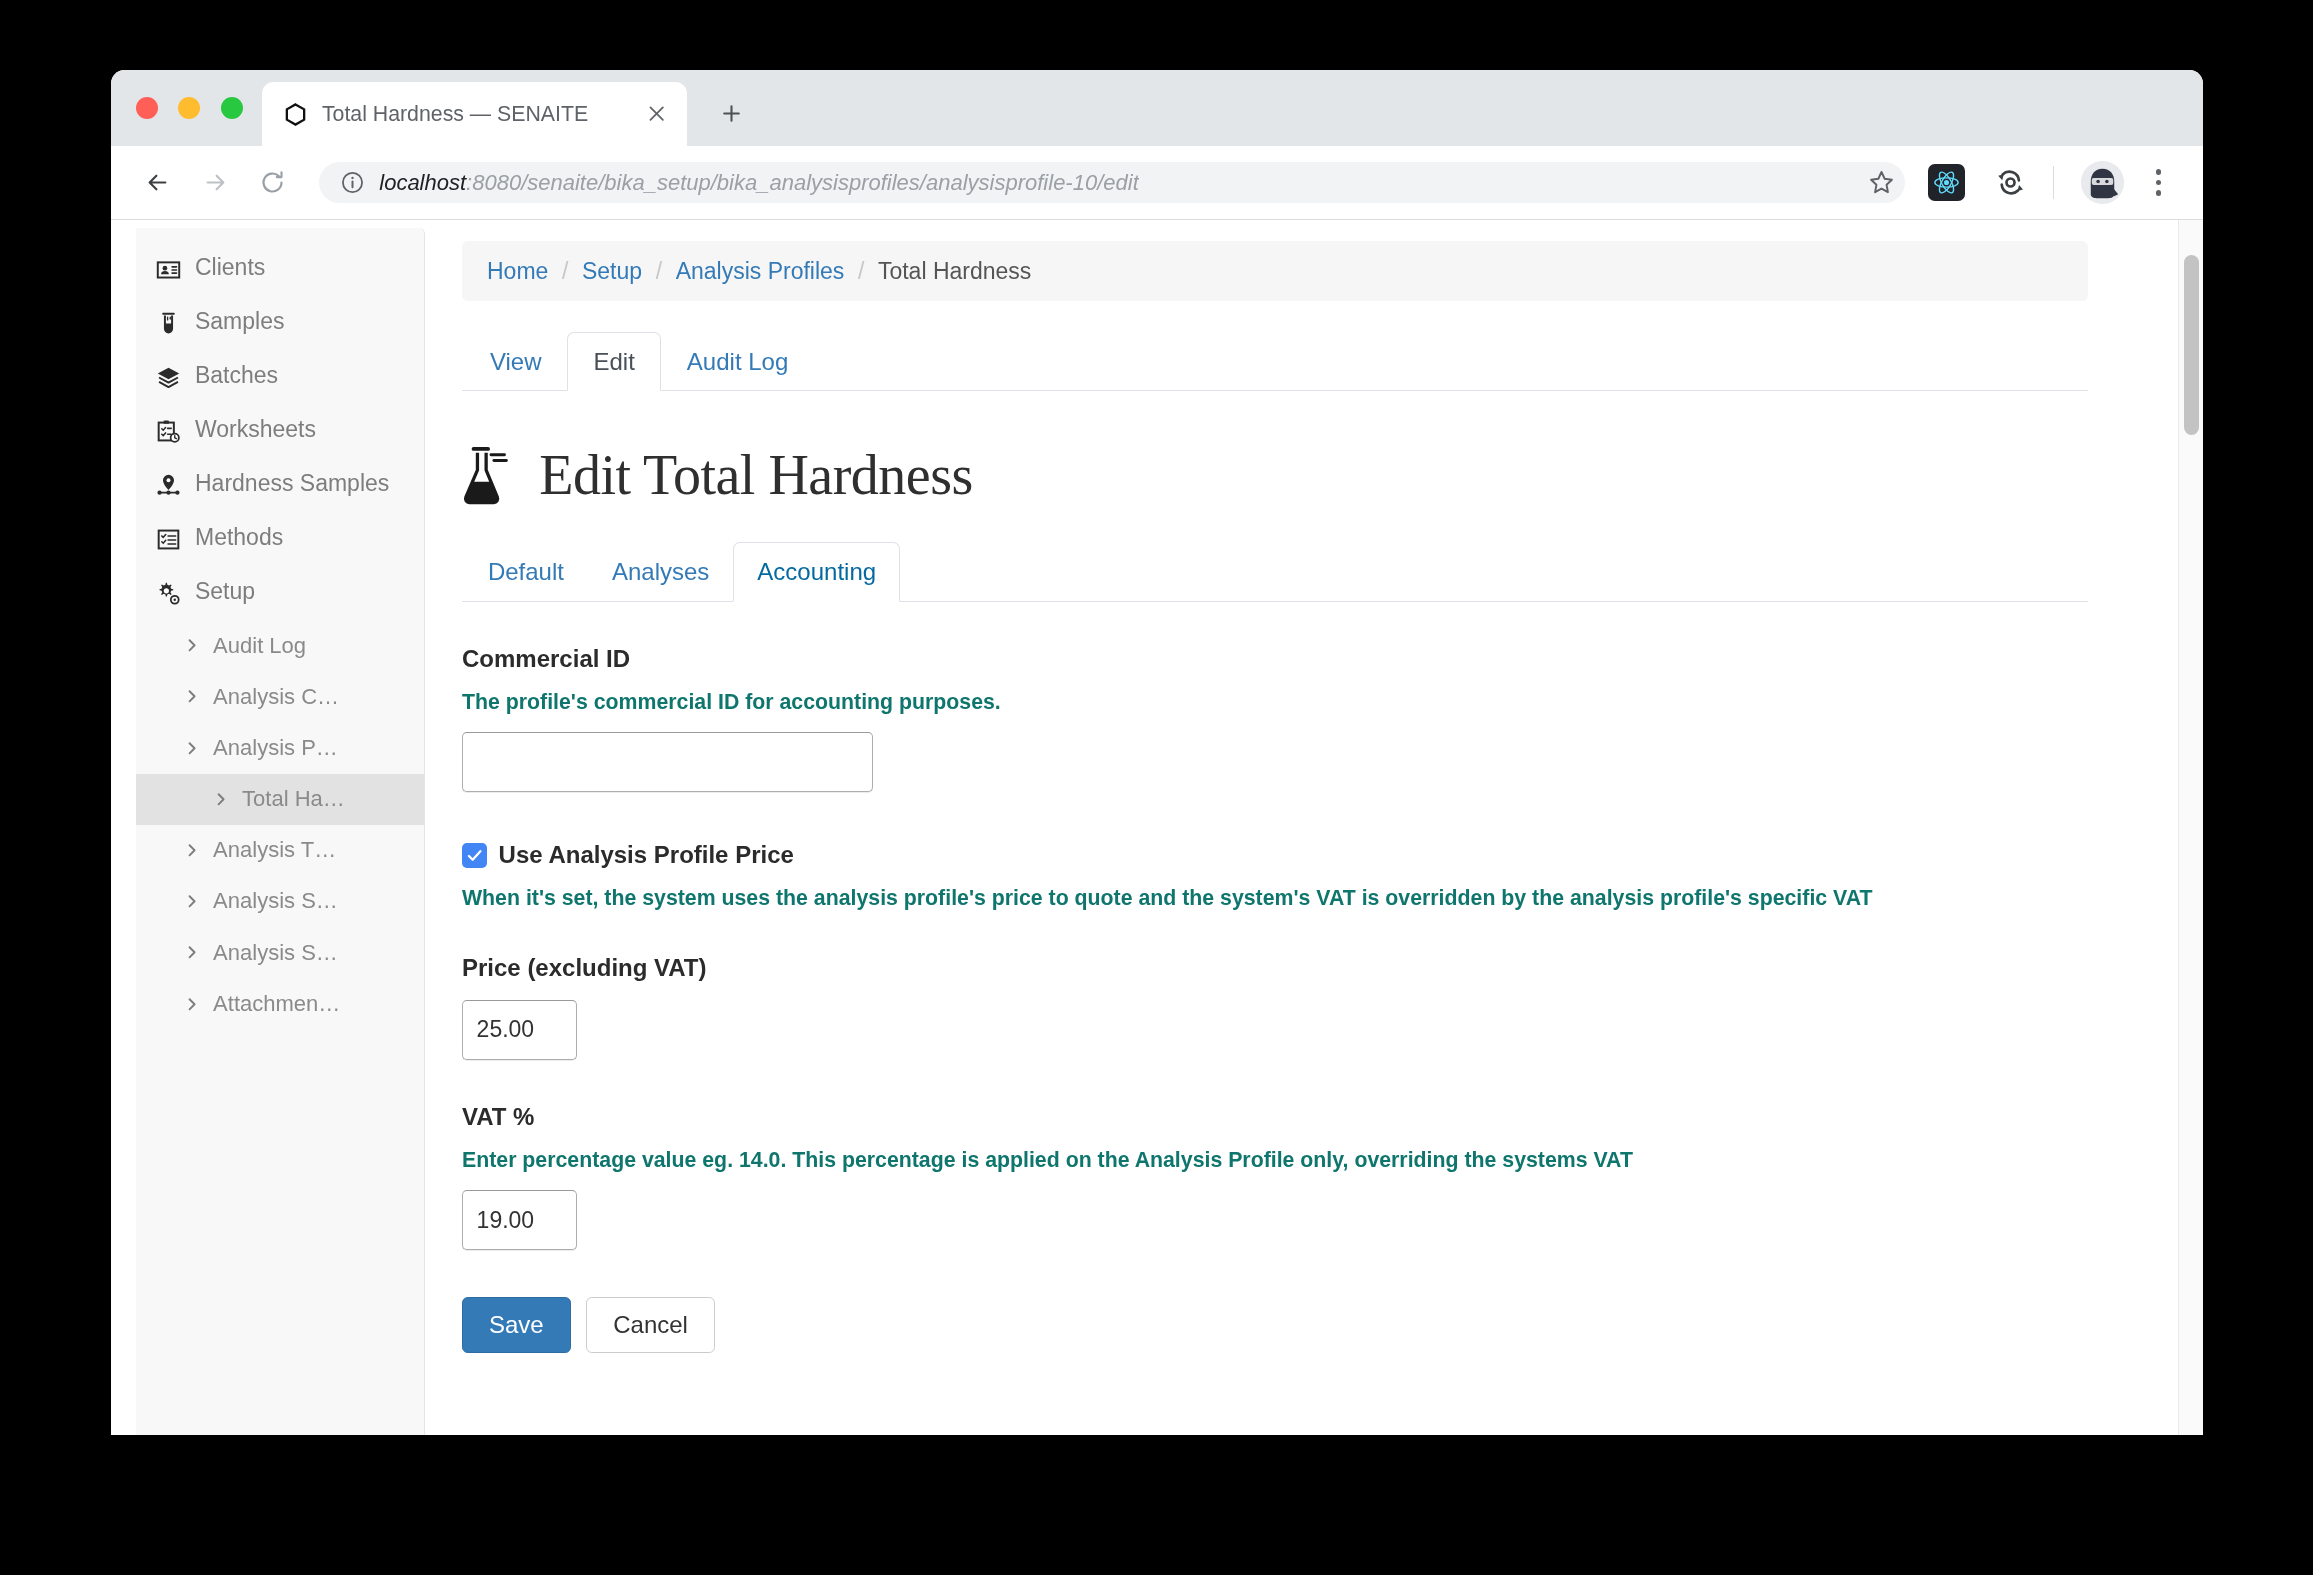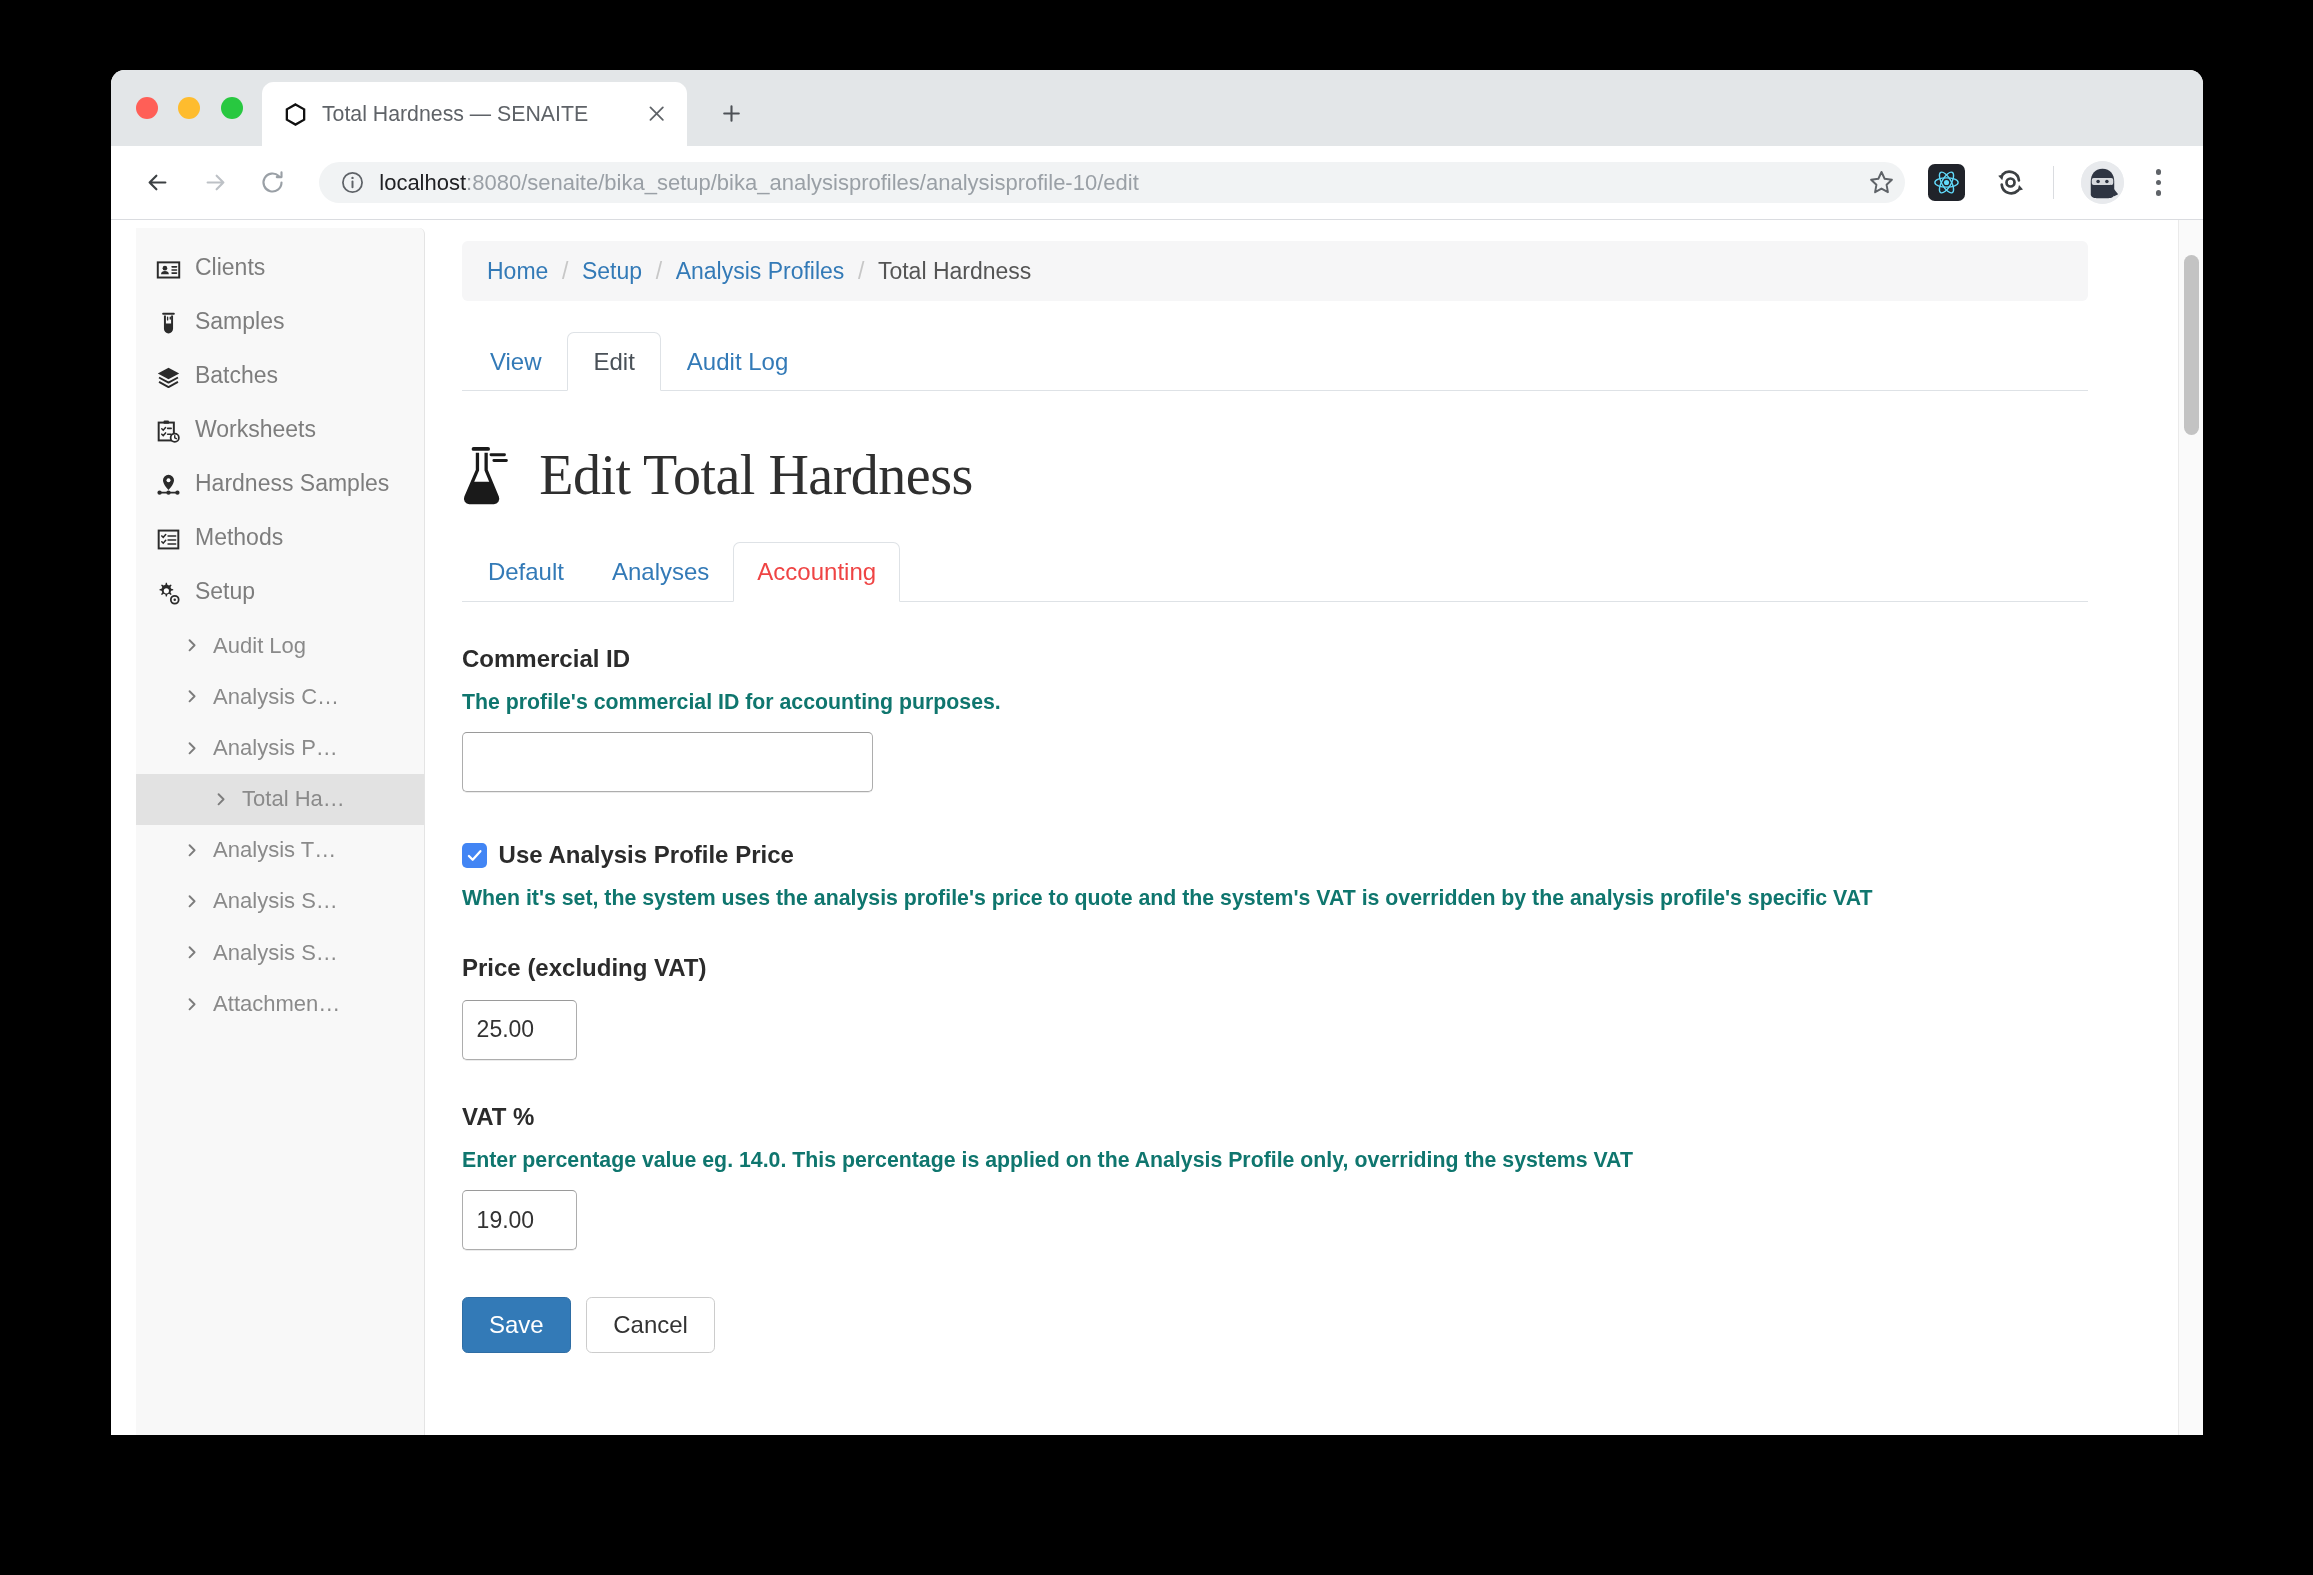--- a/index.html
+++ b/index.html
@@ -102,20 +102,21 @@
     flex: 1;
     height: 41px;
     background: #f1f3f4;
     border-radius: 24px;
     display: flex;
     align-items: center;
     padding: 0 19.4px;
     margin-left: 13.6px;
     margin-right: 5.8px;
     min-width: 0;
+    font-style: italic;
   }
   .omni-info {
     width: 27px; height: 27px; flex: 0 0 27px;
     margin-right: 13.6px;
     display: flex; align-items: center; justify-content: center;
     color: #5f6368;
   }
   .omni-url {
     font-size: 22px;
     color: #9aa0a6;
@@ -295,21 +296,21 @@
   }
   .stab {
     font-size: 24px;
     padding: 14.6px 23px;
     color: #337ab7;
     border: 1px solid transparent;
     border-radius: 6.8px 6.8px 0 0;
     margin-bottom: -1px;
   }
   .stab.active {
-    color: #ef4444;
+    color: #0369a1;
     background: #ffffff;
     border-color: #dee2e6 #dee2e6 #ffffff;
   }
 
   
   .field { margin-top: 43px; }
   .field-label {
     font-size: 24px;
     font-weight: bold;
     color: #2b2b2b;

